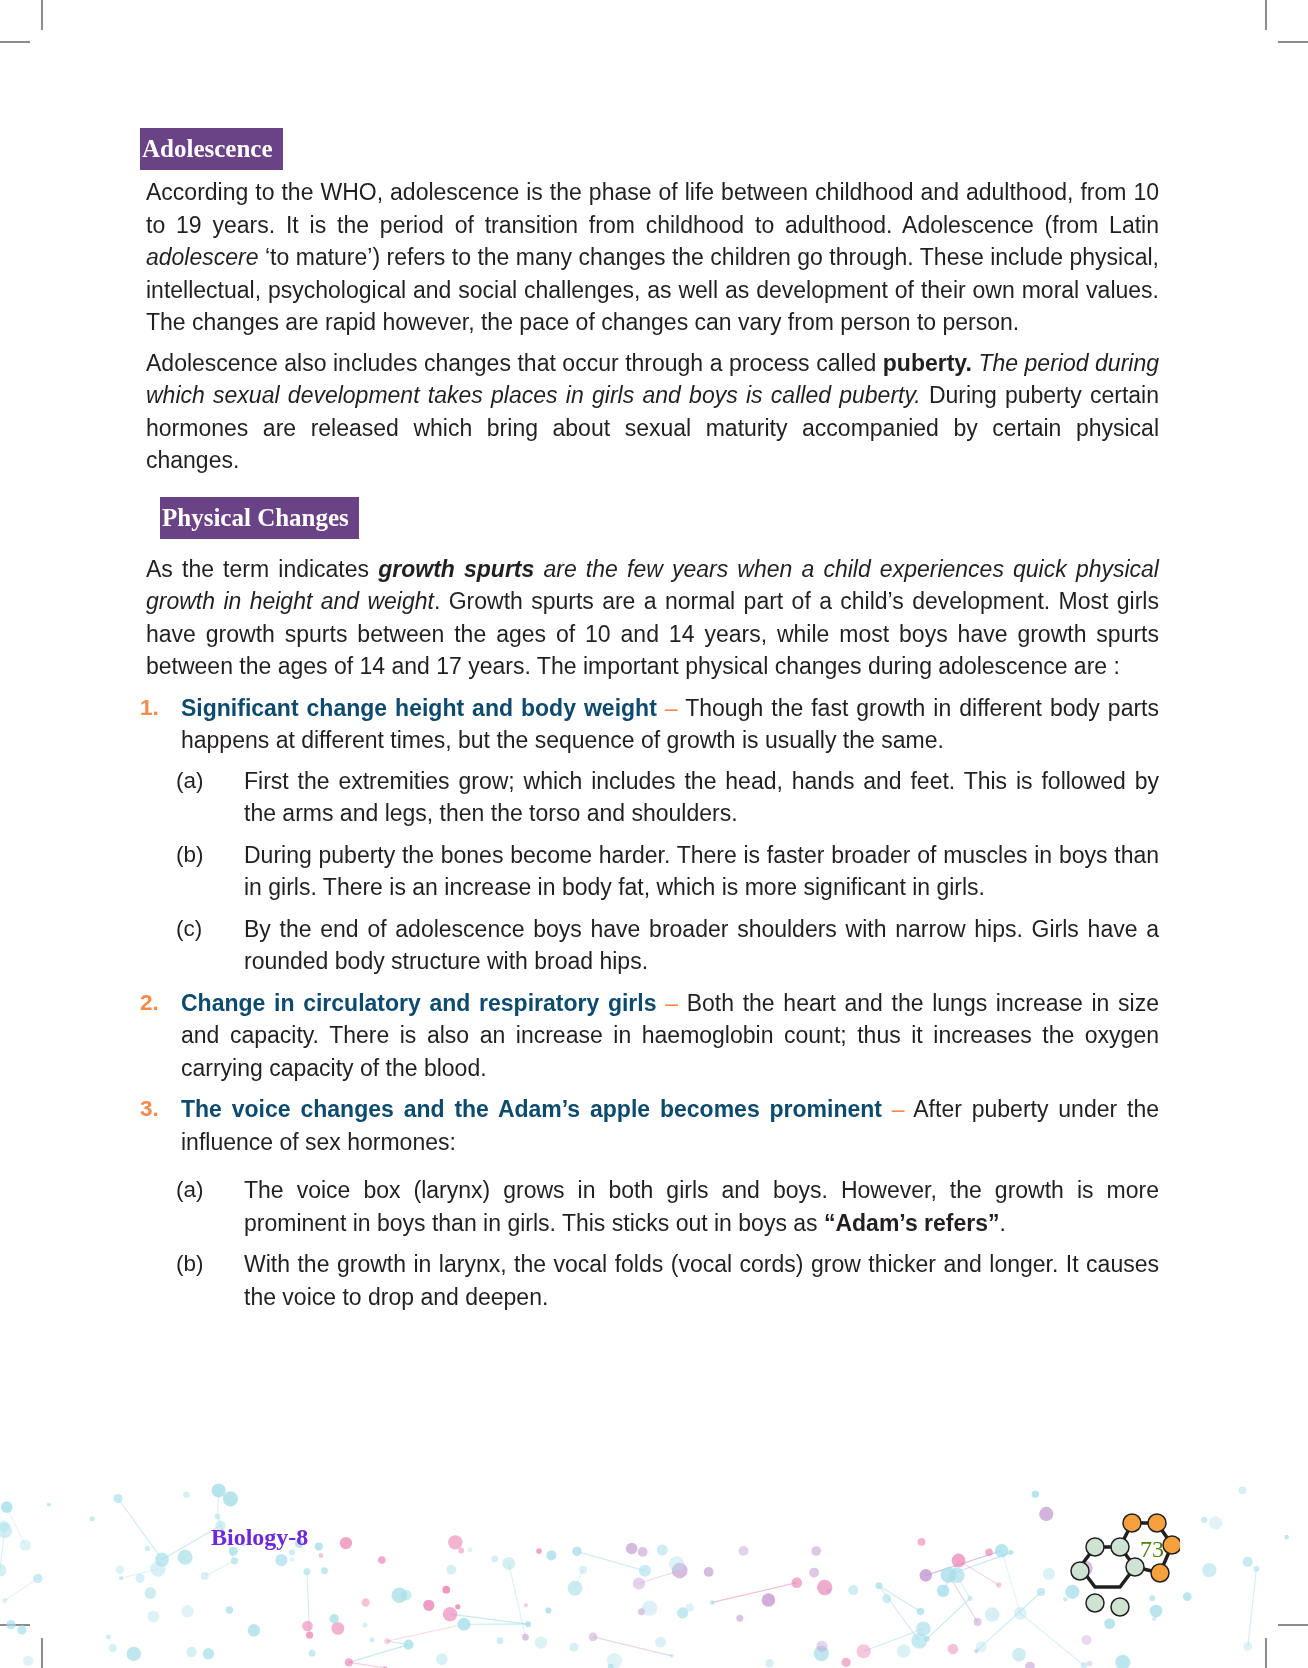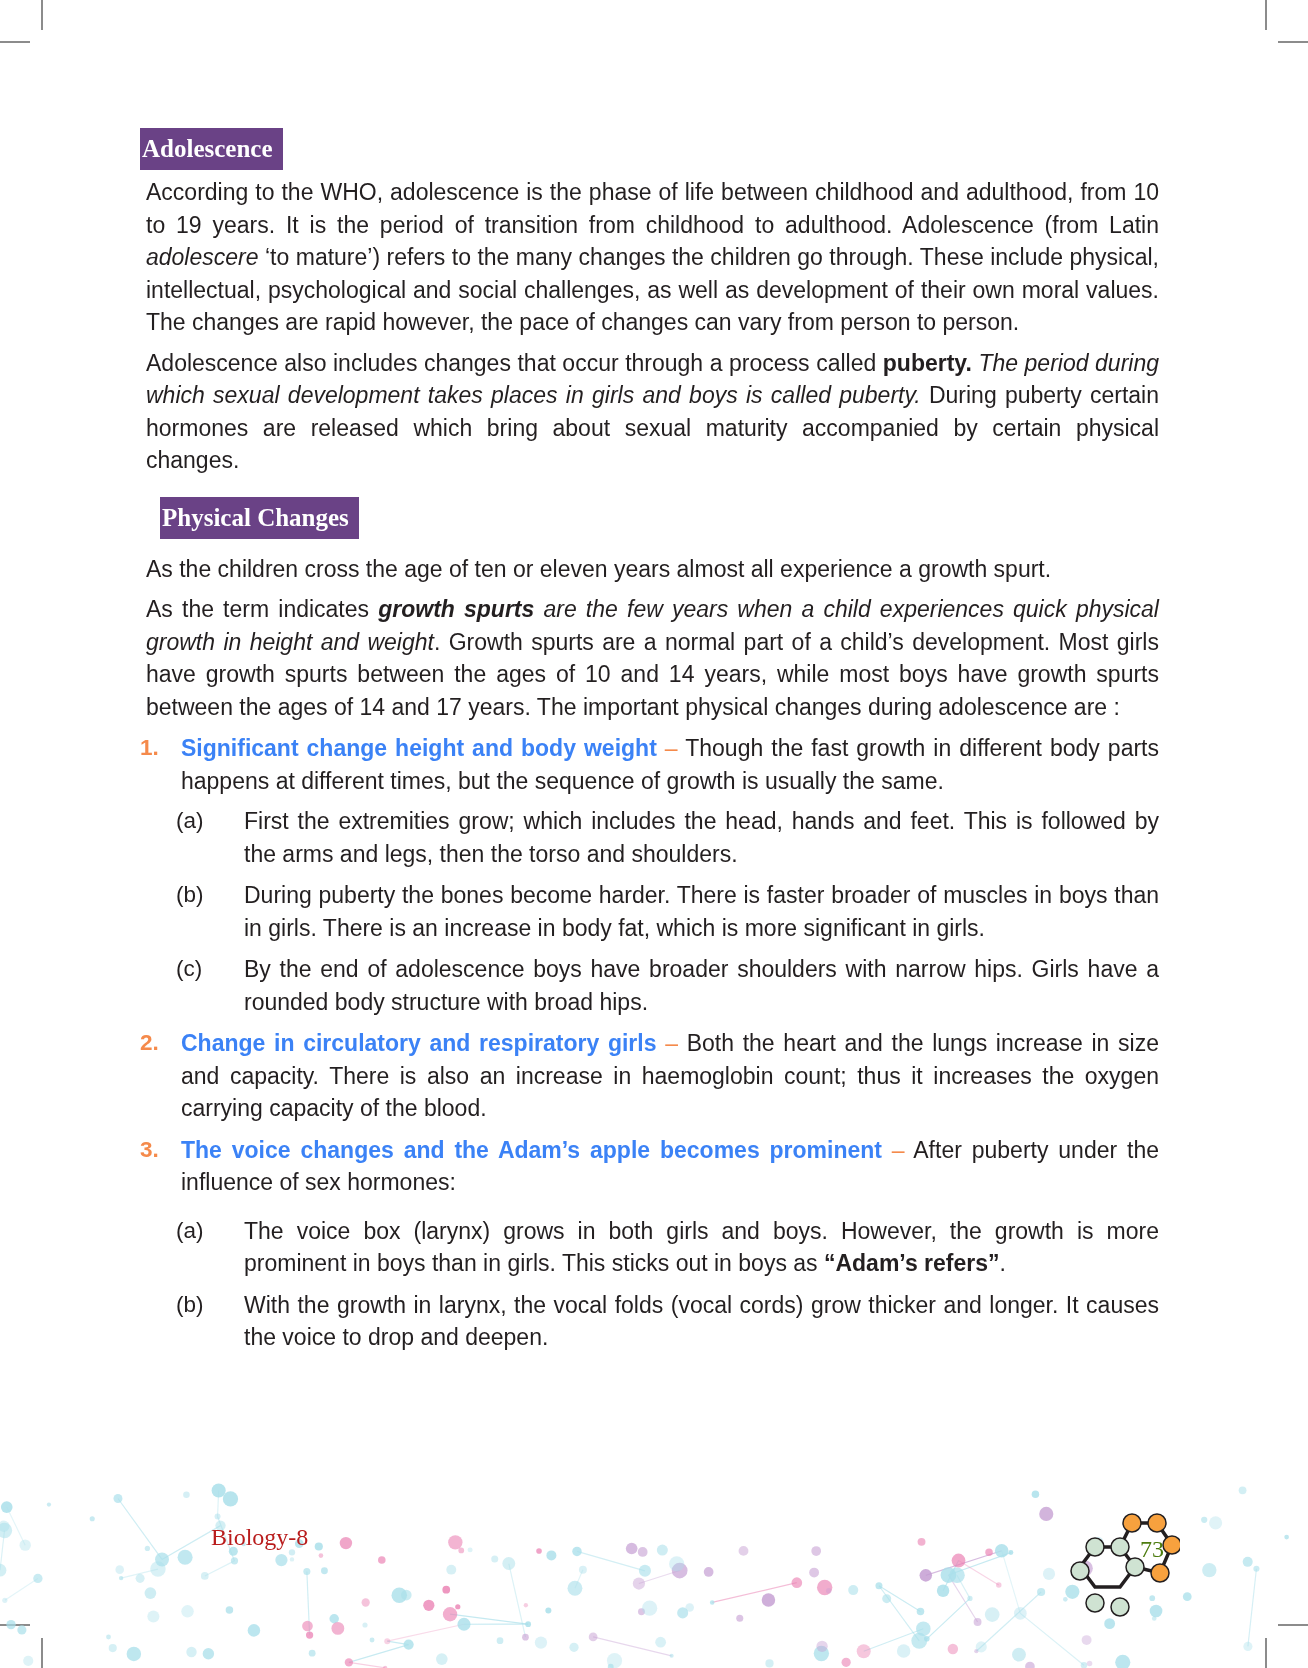--- a/index.html
+++ b/index.html
@@ -9,30 +9,30 @@
   .content { position: absolute; left: 140px; top: 128px; width: 1025px; }
   .heading { display: inline-block; background: #6a4286; color: #ffffff;
              font-family: "Liberation Serif", "DejaVu Serif", serif; font-weight: bold;
              font-size: 25px; line-height: 42px; padding: 0 10px 0 2px; margin: 0; }
   p { margin: 6px; font-size: 23px; line-height: 32.5px; text-align: justify; }
   .para { margin-top: 8px; }
   .h2wrap { margin-top: 20px; margin-bottom: 14px; padding-left: 20px; }
   .h1wrap { }
   .num-item { position: relative; padding-left: 35px; margin-top: 9px; }
   .num-item .num { position: absolute; left: 0; top: 0; color: #f58a4b; font-weight: bold; font-size: 22.5px; line-height: 32.5px; }
-  .num-item .lbl { color: #3b82f6; font-weight: bold; }
+  .num-item .lbl { color: #0c4a6e; font-weight: bold; }
   .dash { color: #f58a4b; }
   .sub-item { position: relative; padding-left: 98px; margin-top: 9px; }
   .sub-item .letter { position: absolute; left: 36px; top: 0; font-size: 22.5px; line-height: 32.5px; }
   .sub-first { margin-top: 8px; }
   .sub-first-wide { margin-top: 16px; }
   b { font-weight: bold; }
   i { font-style: italic; }
   .footer-title { position: absolute; left: 211px; top: 1524px;
-                  font-family: "Liberation Serif", "DejaVu Serif", serif; font-weight: normal; font-size: 24px; color: #b91c1c; }
+                  font-family: "Liberation Serif", "DejaVu Serif", serif; font-weight: bold; font-size: 24px; color: #6d28d9; }
   .page-num { position: absolute; left: 1140px; top: 1536px;
               font-family: "Liberation Serif", "DejaVu Serif", serif; font-size: 24px; color: #4d7c0f; }
   svg.deco { position: absolute; left: 0; top: 1480px; }
   svg.mol { position: absolute; left: 1050px; top: 1505px; }
 </style>
 </head>
 <body>
 
 <div class="crop" style="left:41px;top:0;width:2px;height:30px;"></div>
 <div class="crop" style="left:0;top:41px;width:30px;height:2px;"></div>
@@ -50,21 +50,20 @@
   </div>
 
   <p><span>According to the WHO, adolescence is the phase of life between childhood and adulthood, from 10 to 19 years. It is the period of transition from childhood to adulthood. Adolescence (from Latin </span><i>adolescere</i><span> ‘to mature’) refers to the many changes the children go through. These include physical, intellectual, psychological and social challenges, as well as development of their own moral values. The changes are rapid however, the pace of changes can vary from person to person.</span></p>
 
   <p class="para"><span>Adolescence also includes changes that occur through a process called </span><b>puberty.</b><i> The period during which sexual development takes places in girls and boys is called puberty.</i><span> During puberty certain hormones are released which bring about sexual maturity accompanied by certain physical changes.</span></p>
 
   <div class="h2wrap">
     <h2 class="heading">Physical Changes</h2>
   </div>
 
-  <p>As the children cross the age of ten or eleven years almost all experience a growth spurt.</p>
 
   <p class="para"><span>As the term indicates </span><b><i>growth spurts</i></b><i> are the few years when a child experiences quick physical growth in height and weight</i><span>. Growth spurts are a  normal   part of a child’s development. Most girls have growth spurts between the ages of 10 and 14 years, while most boys have growth spurts between the ages of 14 and 17 years. The important physical changes during adolescence are :</span></p>
 
   <div class="num-item">
     <span class="num">1.</span>
     <p><span class="lbl">Significant change height and body weight</span><span class="dash"> – </span><span>Though the fast growth in different body parts happens at different times, but the sequence of growth is usually the same.</span></p>
   </div>
   <div class="sub-item sub-first">
     <span class="letter">(a)</span>
     <p>First the extremities grow; which includes the head, hands and feet. This is followed by the arms and legs, then the torso and shoulders.</p>

